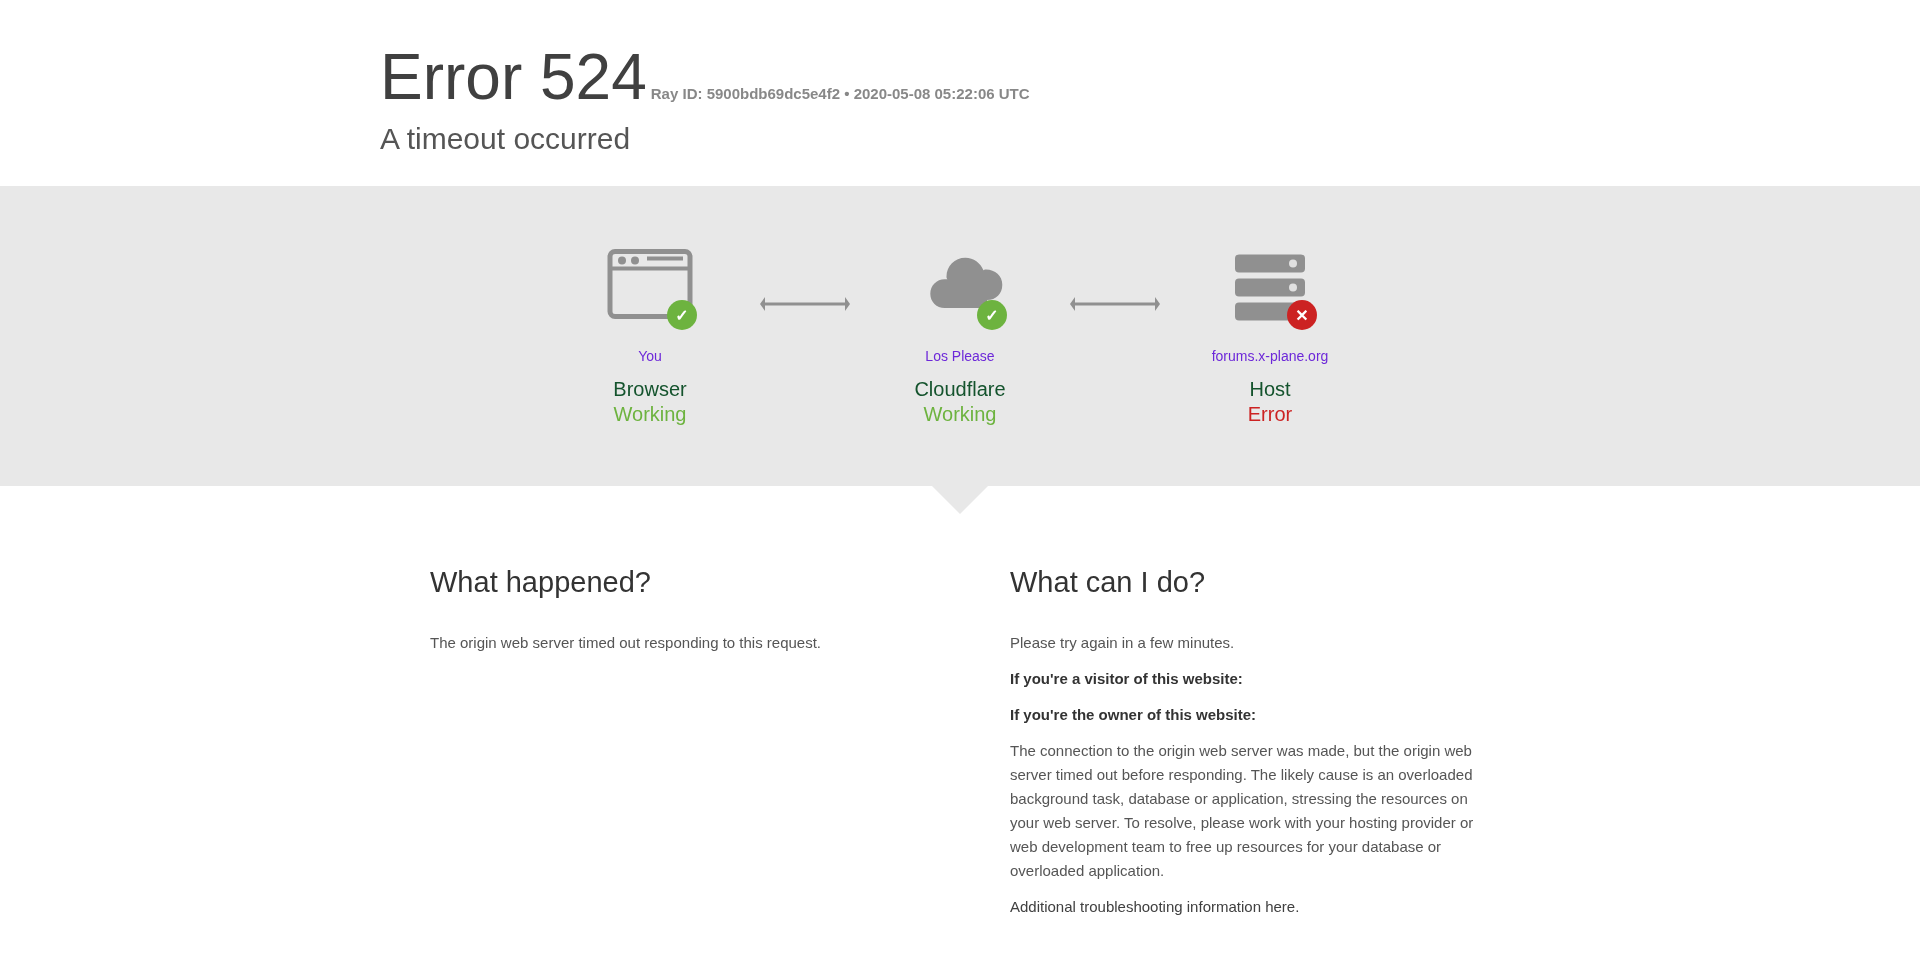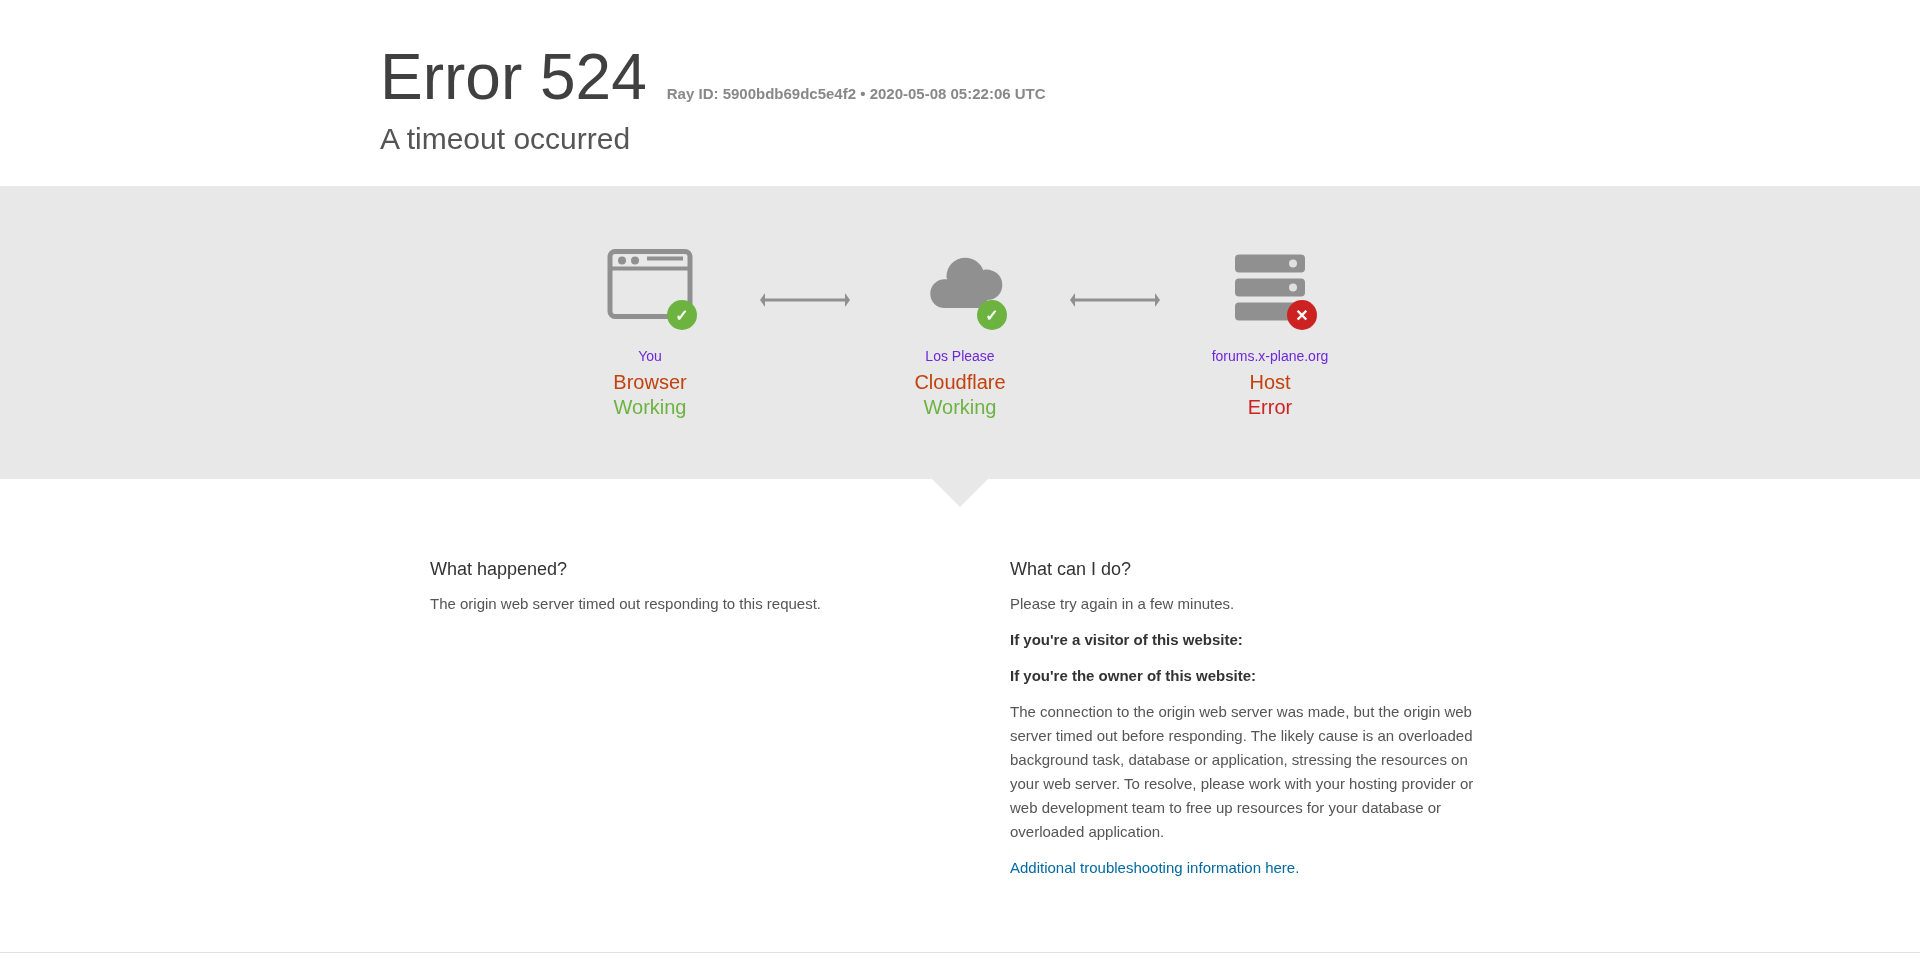--- a/index.html
+++ b/index.html
@@ -7,21 +7,21 @@
 
     
     .header-section {
       background: #fff;
       padding: 40px 0 30px 380px;
       border-bottom: none;
     }
     .error-title-row {
       display: flex;
       align-items: baseline;
-      gap: 20px;
+      gap: 4px;
       text-align: center;
     }
     .error-title {
       font-size: 64px;
       font-weight: 300;
       color: #404040;
     }
     .ray-id {
       font-size: 15px;
       color: #888;
@@ -88,22 +88,22 @@
     .status-badge.ok { background: #6db33f; }
     .status-badge.error { background: #cc2222; }
 
     .node-location {
       font-size: 14px;
       color: #6d28d9;
       margin-top: 12px;
     }
     .node-name {
       font-size: 20px;
-      color: #c2410c;
-      margin-top: 7px;
+      color: #14532d;
+      margin-top: 14px;
     }
     .node-status {
       font-size: 20px;
       font-weight: normal;
       margin-top: 2px;
     }
     .node-status.working { color: #6db33f; }
     .node-status.error-status { color: #cc2222; }
 
     .arrow-connector {
@@ -138,43 +138,43 @@
       display: flex;
       justify-content: center;
       gap: 100px;
     }
 
     .content-col {
       width: 480px;
     }
 
     .section-title {
-      font-size: 18px;
+      font-size: 29px;
       font-weight: 400;
       color: #333;
-      margin-bottom: 12px;
+      margin-bottom: 32px;
     }
 
     .section-body {
       font-size: 15px;
       color: #555;
       line-height: 1.6;
     }
 
     .section-body p {
       margin-bottom: 12px;
     }
 
     .section-body strong {
       color: #333;
       font-weight: bold;
     }
 
     .link-blue {
-      color: #0369a1;
+      color: #404040;
       text-decoration: none;
     }
 
     
     .footer-section {
       background: #fff;
       border-top: 1px solid #e0e0e0;
       padding: 18px 0;
       display: flex;
       justify-content: center;

